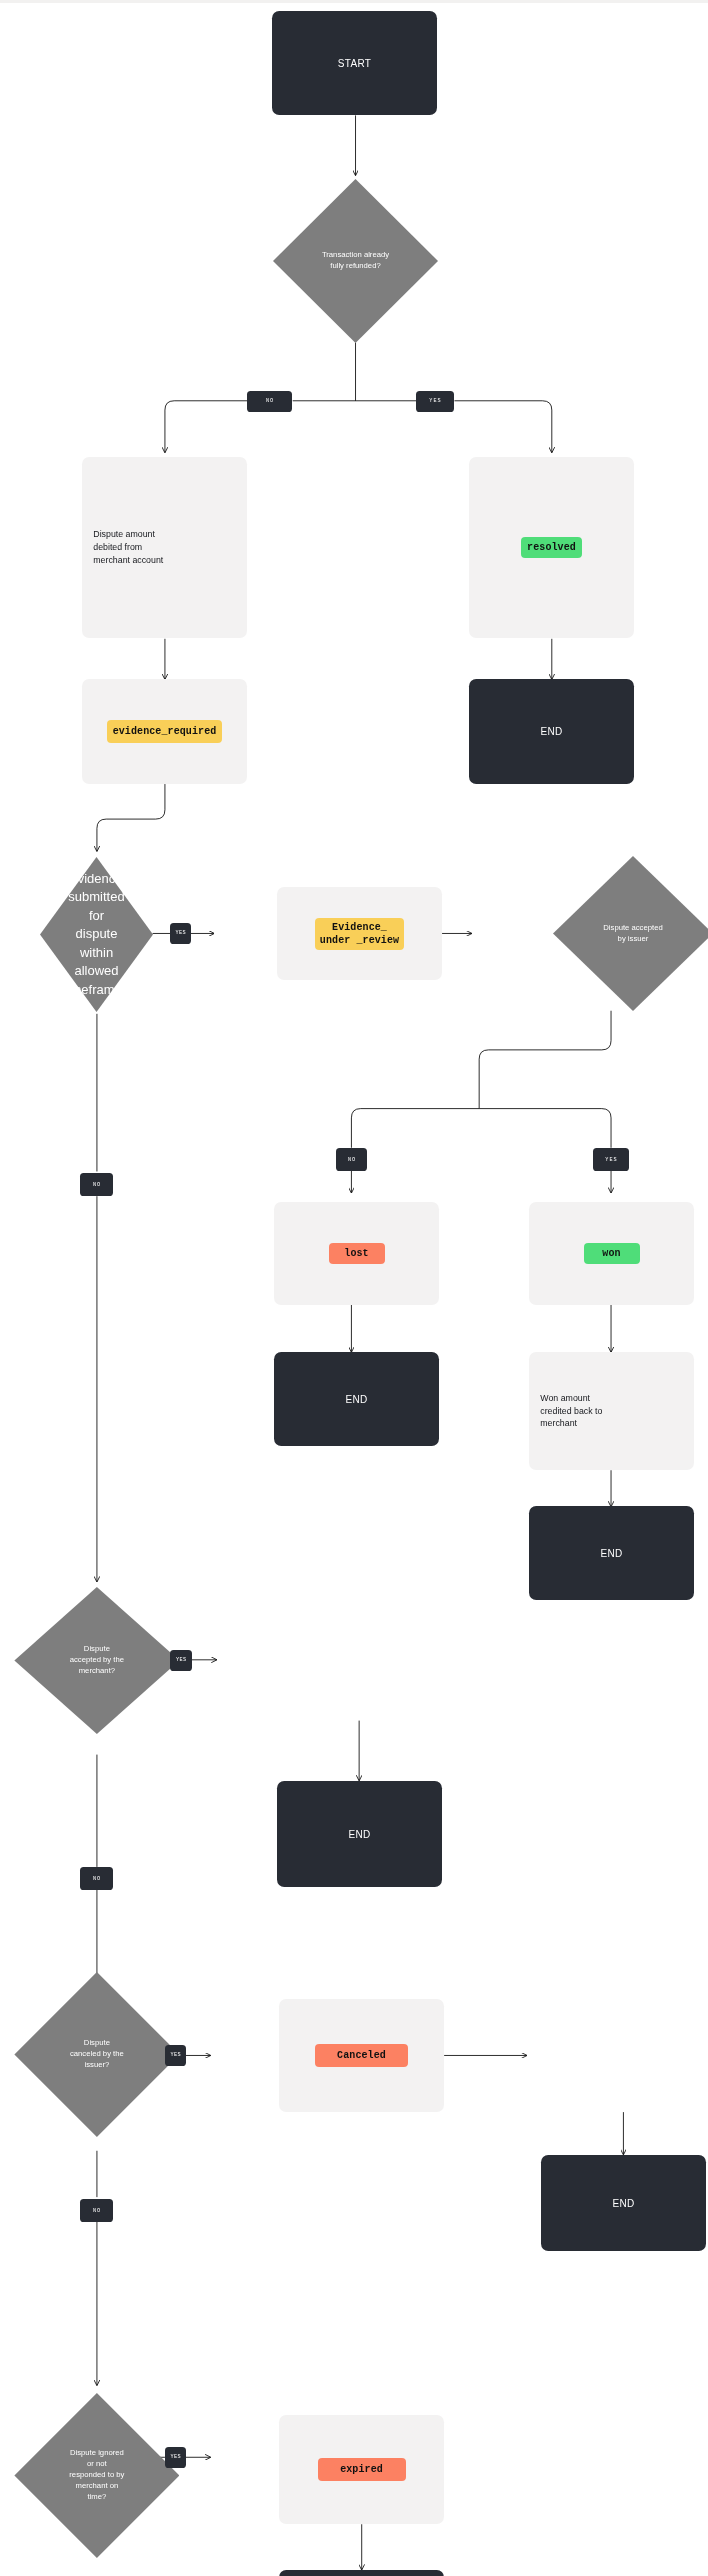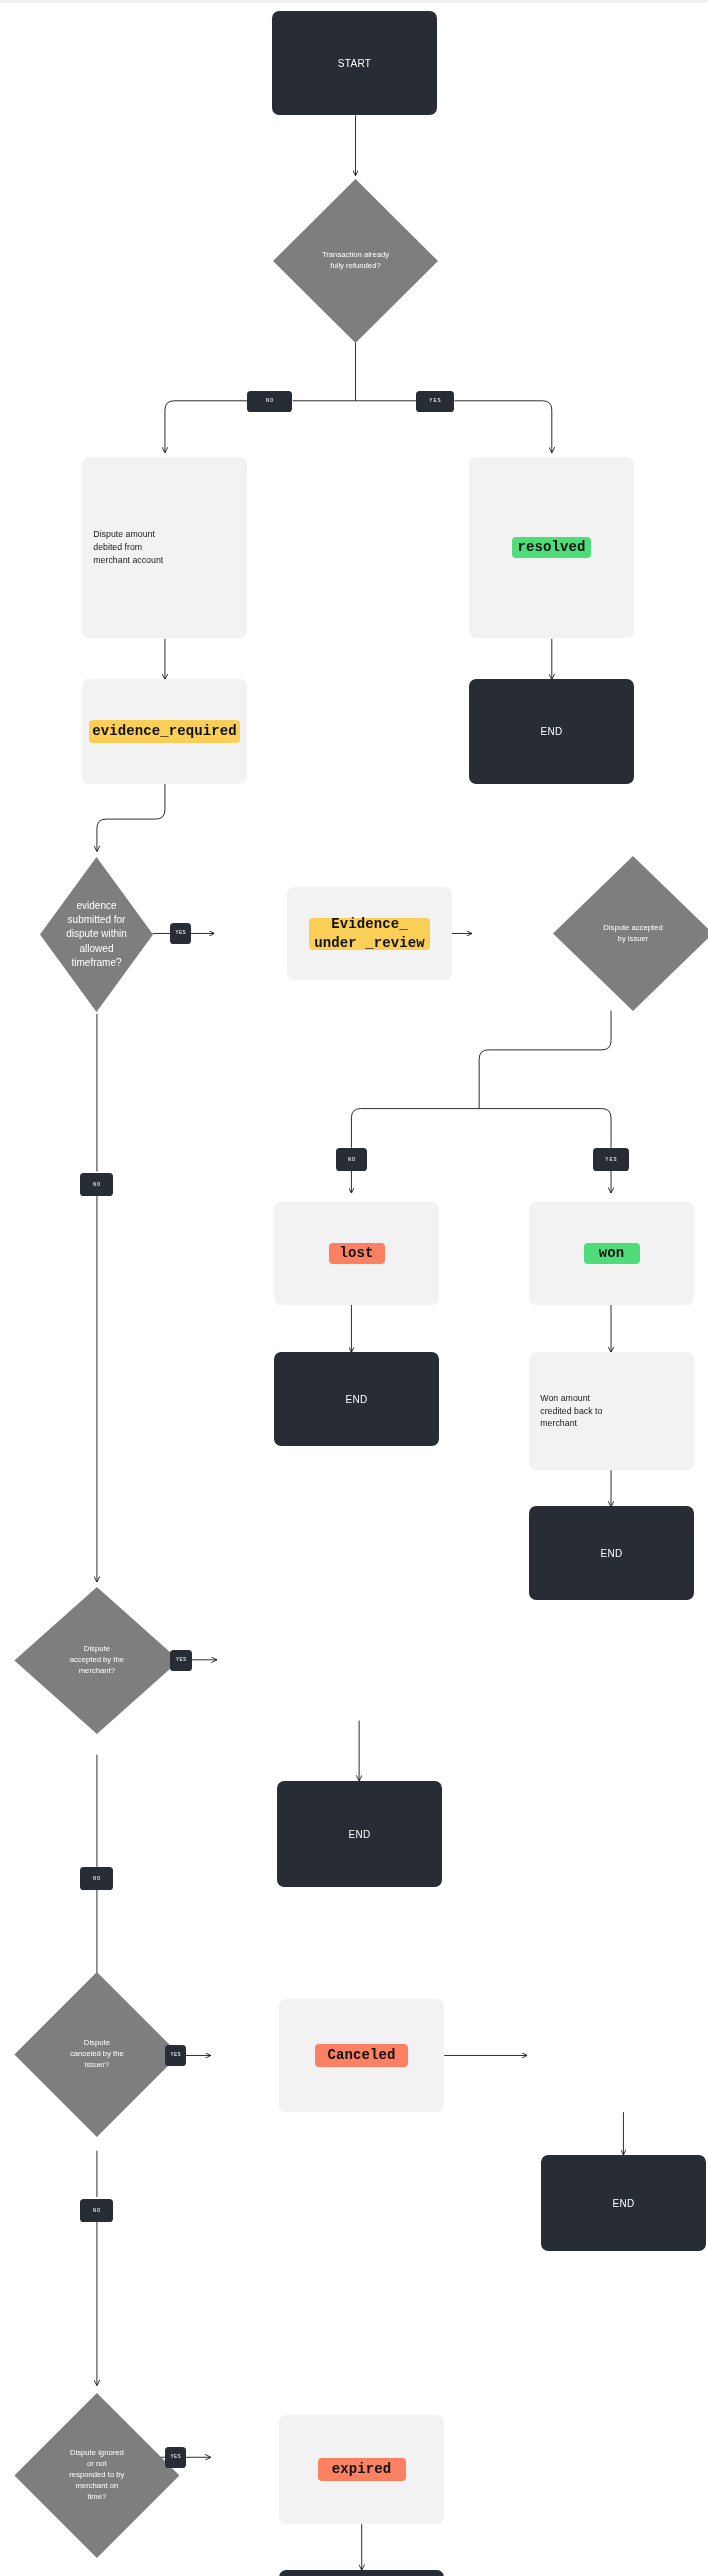--- a/index.html
+++ b/index.html
@@ -63,21 +63,21 @@
   .chipcard {
     background: #f3f2f2;
     border-radius: 7.2px;
     justify-content: center;
     padding: 0 7.2px;
   }
   .chip {
     border-radius: 4.1px;
     font-family: "Liberation Mono", monospace;
     font-weight: 700;
-    font-size: 14px;
+    font-size: 10px;
     letter-spacing: 0.1px;
     color: #111111;
     display: flex;
     align-items: center;
     justify-content: center;
     text-align: center;
     line-height: 1.3;
     box-sizing: border-box;
     padding: 3.1px 5.2px;
     white-space: pre-line;
@@ -236,32 +236,32 @@
   <div class="node chipcard" style="left:82px; top:679px; width:165px; height:105px;">
     <span class="chip yellow" style="min-width:98px; height:23px;">evidence_required</span>
   </div>
 
   <div class="node terminal" style="left:469px; top:679px; width:165px; height:105px;">
     <span>END</span>
   </div>
 
   <div class="diamond" style="left:40px; top:857px; width:113px; height:155px;">
     <span class="shape"></span>
-    <span class="dlabel" style="white-space:pre-line; max-width:68px; font-size:10px;">evidence
+    <span class="dlabel" style="white-space:pre-line; max-width:68px; font-size:13px;">evidence
 submitted for
 dispute within
 allowed
 timeframe?</span>
   </div>
 
   <div class="badge" style="left:170px; top:923px; width:20.6px; height:20.6px;">
     <span style="letter-spacing:0.5px;">YES</span>
   </div>
 
-  <div class="node chipcard" style="left:287px; top:887px; width:165px; height:93px;">
+  <div class="node chipcard" style="left:277px; top:887px; width:165px; height:93px;">
     <span class="chip yellow" style="min-width:88px; height:32px;">Evidence_
 under _review</span>
   </div>
 
   <div class="diamond" style="left:553px; top:856px; width:160px; height:155px;">
     <span class="shape"></span>
     <span class="dlabel" style="white-space:pre-line; max-width:98px;">Dispute accepted
 by issuer</span>
   </div>
 

